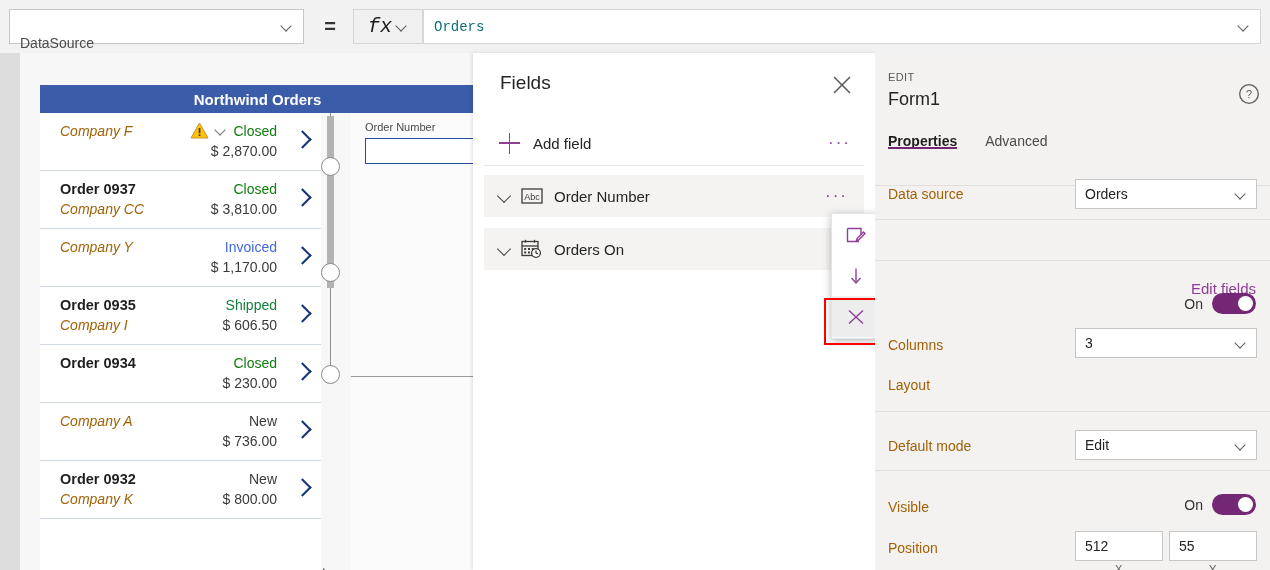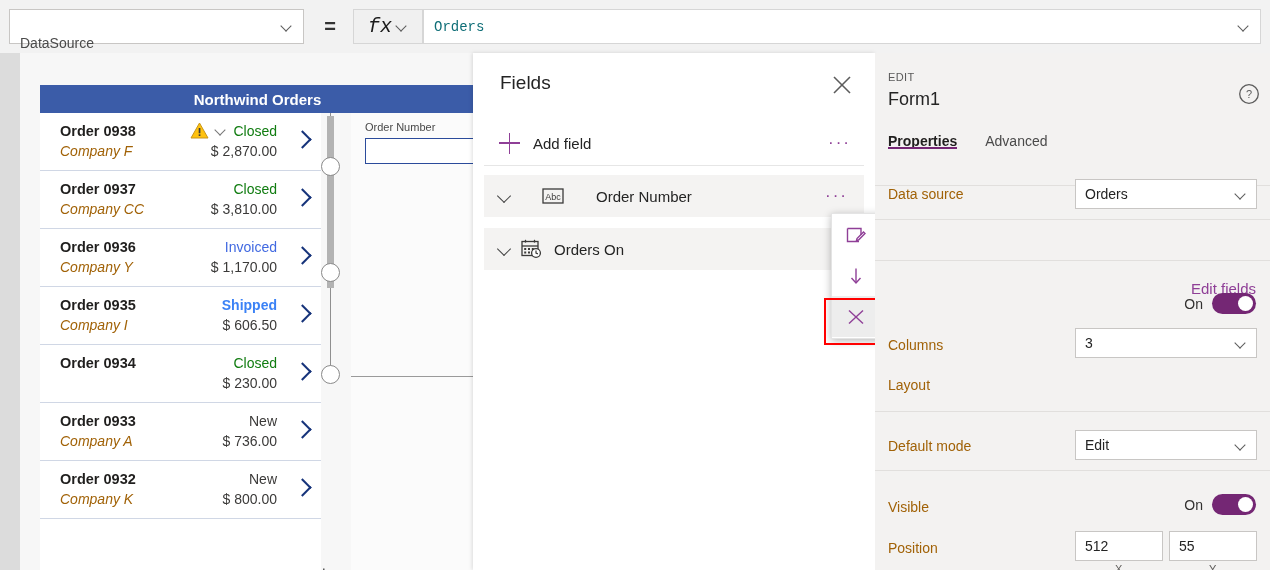--- a/index.html
+++ b/index.html
@@ -282,21 +282,20 @@
 </div>
 
 <div id="canvas">
 
   <div id="app-screen">
 
     <div id="screen-header">Northwind Orders</div>
 
     <div id="gallery">
         <div class="g-row">
-          <div class="g-ord">Order 0938</div>
           <div class="g-co">Company F</div>
           <div class="g-status" style="color: rgb(16, 124, 16);">Closed</div>
           <div class="g-amt">$ 2,870.00</div>
           <div class="g-arrow"></div>
           <div class="g-warn">
             <svg width="19" height="17" viewBox="0 0 19 17">
               <path d="M9.5 1 L18 16 H1 Z" fill="#ffc20e" stroke="#c8951a" stroke-width="1"></path>
               <rect x="8.7" y="6" width="1.7" height="5.3" fill="#3b3a39"></rect>
               <rect x="8.7" y="12.3" width="1.7" height="1.7" fill="#3b3a39"></rect>
             </svg>
@@ -304,41 +303,39 @@
           <div class="g-warnchev"></div>
         </div>
         <div class="g-row">
           <div class="g-ord">Order 0937</div>
           <div class="g-co">Company CC</div>
           <div class="g-status" style="color: rgb(16, 124, 16);">Closed</div>
           <div class="g-amt">$ 3,810.00</div>
           <div class="g-arrow"></div>
         </div>
         <div class="g-row">
-          <div class="g-ord">Order 0936</div>
           <div class="g-co">Company Y</div>
           <div class="g-status" style="color: rgb(65, 105, 225);">Invoiced</div>
           <div class="g-amt">$ 1,170.00</div>
           <div class="g-arrow"></div>
         </div>
         <div class="g-row">
           <div class="g-ord">Order 0935</div>
           <div class="g-co">Company I</div>
-          <div class="g-status" style="color: #3b82f6; font-weight: bold;">Shipped</div>
+          <div class="g-status" style="color: #15803d;">Shipped</div>
           <div class="g-amt">$ 606.50</div>
           <div class="g-arrow"></div>
         </div>
         <div class="g-row">
           <div class="g-ord">Order 0934</div>
           <div class="g-status" style="color: rgb(16, 124, 16);">Closed</div>
           <div class="g-amt">$ 230.00</div>
           <div class="g-arrow"></div>
         </div>
         <div class="g-row">
-          <div class="g-ord">Order 0933</div>
           <div class="g-co">Company A</div>
           <div class="g-status" style="color: rgb(59, 58, 57);">New</div>
           <div class="g-amt">$ 736.00</div>
           <div class="g-arrow"></div>
         </div>
         <div class="g-row">
           <div class="g-ord">Order 0932</div>
           <div class="g-co">Company K</div>
           <div class="g-status" style="color: rgb(59, 58, 57);">New</div>
           <div class="g-amt">$ 800.00</div>
@@ -375,21 +372,21 @@
 
   <div id="add-field">
     <span class="plus"></span>
     <span class="txt">Add field</span>
     <span class="dots">···</span>
   </div>
 </div>
 
 <div id="fields-sep"></div>
 
-<div class="field-row" style="top:175px;gap:21px;">
+<div class="field-row" style="top:175px;">
   <span class="rchev"></span>
   <span class="ficon">
     <svg width="22" height="16" viewBox="0 0 22 16" aria-hidden="true">
       <rect x="1" y="1" width="20" height="14" fill="none" stroke="#3b3a39" stroke-width="1.3"></rect>
       <text x="11" y="11.8" font-family="Liberation Sans, sans-serif" font-size="9" fill="#3b3a39" text-anchor="middle">Abc</text>
     </svg>
   </span>
   <span class="fname">Order Number</span>
   <span class="dots">···</span>
 </div>

